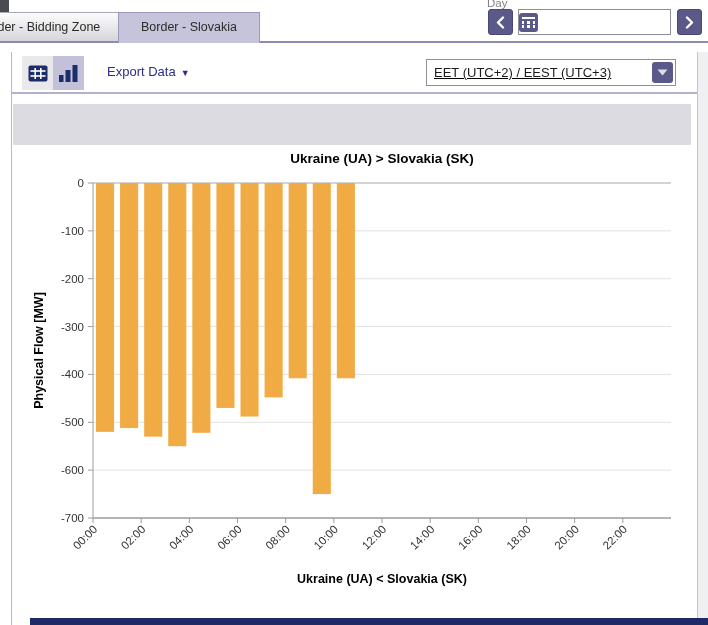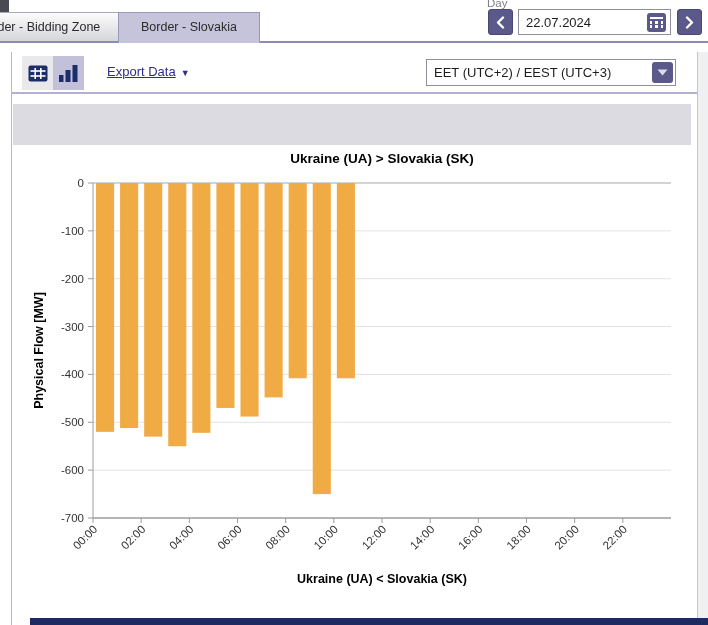--- a/index.html
+++ b/index.html
@@ -43,24 +43,24 @@
   .scroll-track { position: absolute; right: 0; top: 52px; width: 11px; height: 573px;
     background: #eff0f2; border-left: 1px solid #c3c3c9; cursor: pointer; }
 
   .toolbar { position: absolute; left: 0; top: 0; width: 100%; height: 42px;
     border-bottom: 2px solid #b3b1cf; background: #fff; }
   .view-btn { position: absolute; top: 4px; width: 31px; height: 34px; display: flex;
     align-items: center; justify-content: center; cursor: pointer; border: none; background: #e9e9ec; }
   .view-btn.table { left: 10px; }
   .view-btn.chart { left: 41px; background: #c3c1d9; }
   .export { position: absolute; left: 95px; top: 12px; font-size: 13px; color: #2d2d8f;
-    text-decoration: underline; cursor: pointer; white-space: nowrap; }
+    cursor: pointer; white-space: nowrap; }
   .export .caret { display: inline-block; margin-left: 5px; font-size: 9px; text-decoration: none; color: #2d2d8f; }
   .tz-select { position: absolute; right: 21px; top: 7px; width: 250px; height: 27px;
-    border: 1px solid #8f8f99; background: #fff; display: flex; align-items: center; cursor: pointer; }
+    border: 1px solid #8f8f99; background: #fff; display: flex; align-items: center; cursor: pointer; text-decoration: underline; }
   .tz-value { flex: 1; font-size: 13px; color: #1c1c1c; padding-left: 7px; white-space: nowrap; }
   .tz-btn { width: 21px; height: 21px; margin-right: 2px; background: #5b5989; border-radius: 3px;
     flex: none; display: flex; align-items: center; justify-content: center; }
 
   .gray-strip { position: absolute; left: 1px; top: 52px; width: 678px; height: 41px; background: #dcdbe1; }
 
   .chart-area { position: absolute; left: 1px; top: 94px; width: 684px; height: 470px; }
 
   .bottom-bar { position: absolute; left: 30px; bottom: 0; width: 678px; height: 7px; background: #1e2a68; }
 </style>
@@ -76,21 +76,20 @@
 </div>
 
 <div class="daypicker">
   <div class="day-label">Day</div>
   <div class="nav-btn prev">
     <svg width="9" height="13" viewBox="0 0 9 13">
       <polyline points="7,1.5 2,6.5 7,11.5" fill="none" stroke="#ffffff" stroke-width="2.4" stroke-linecap="round" stroke-linejoin="round"></polyline>
     </svg>
   </div>
   <div class="date-wrap">
-    <input class="date-input" value="22.07.2024" style="">
     <span class="cal-btn"></span>
   </div>
   <div class="nav-btn next">
     <svg width="9" height="13" viewBox="0 0 9 13">
       <polyline points="2,1.5 7,6.5 2,11.5" fill="none" stroke="#ffffff" stroke-width="2.4" stroke-linecap="round" stroke-linejoin="round"></polyline>
     </svg>
   </div>
 </div>
 
 <div class="panel">

